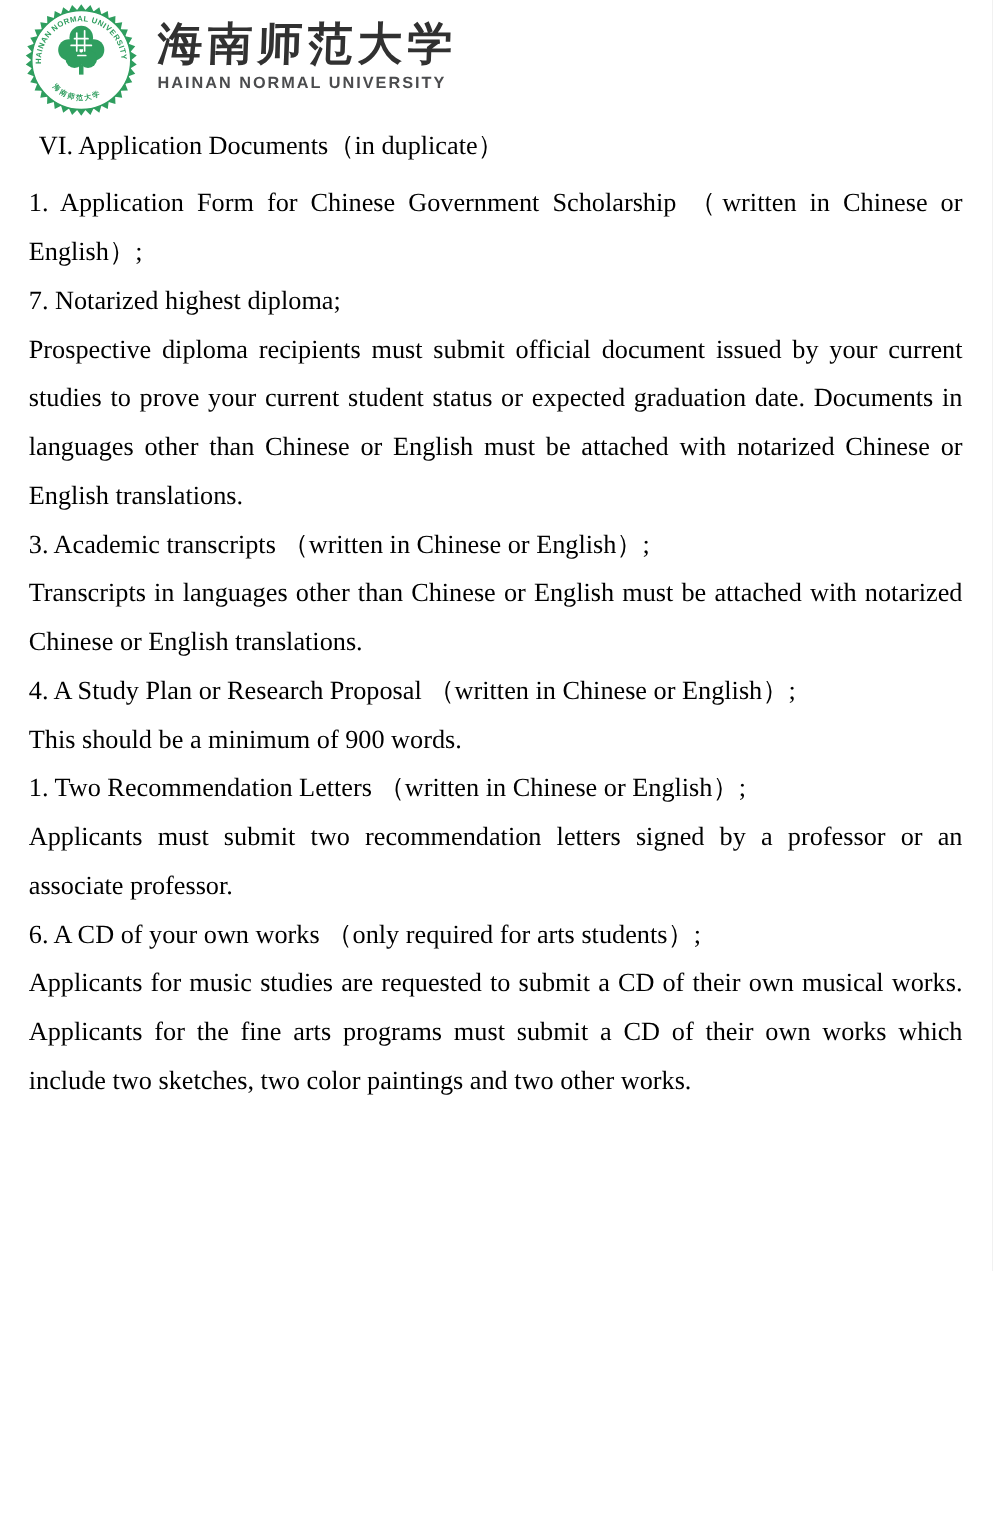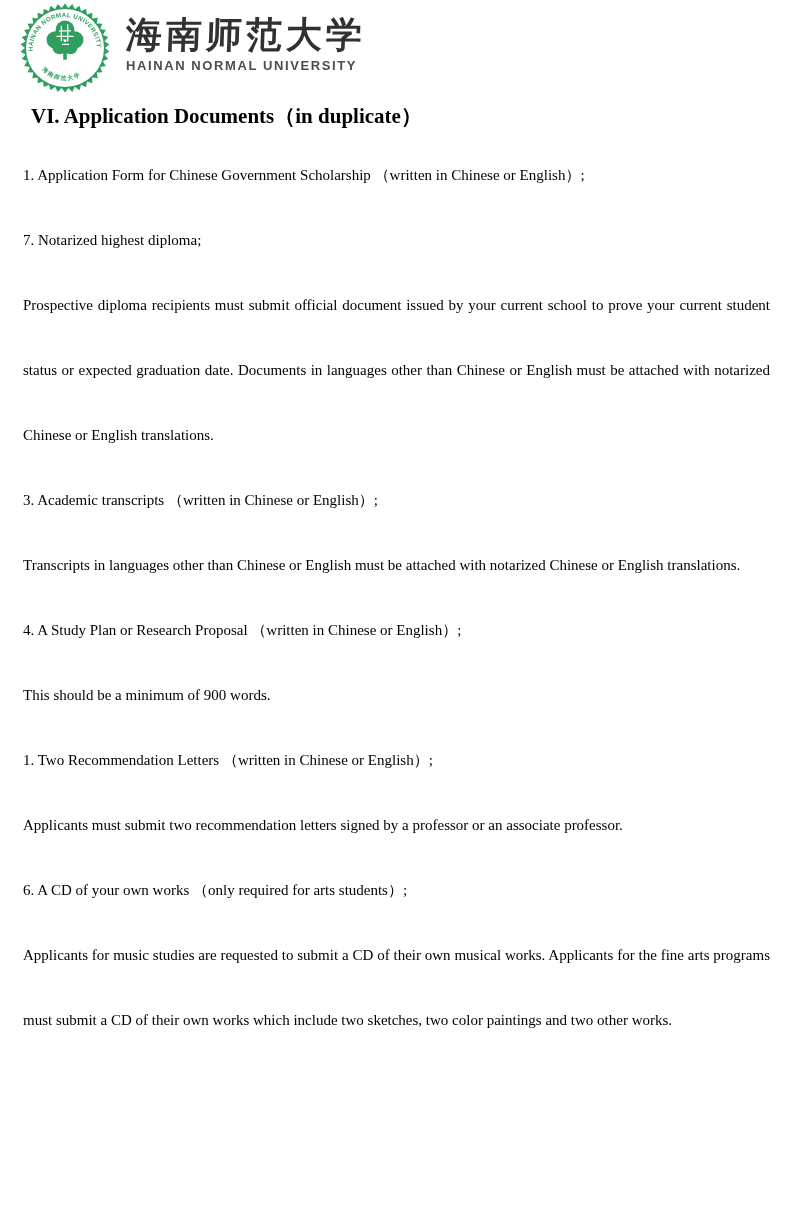--- a/index.html
+++ b/index.html
@@ -47,31 +47,31 @@
     font-family:"Liberation Serif", serif;
     font-weight:bold;
     font-size:6.4px;
     letter-spacing:1.6px;
   }
   
   .doc-heading {
     position:absolute;
     top:101px; left:31px; right:24px;
     font-size:21px;
-    font-weight:bold;
+    font-weight:normal;
     line-height:30px;
     color:#000;
   }
   .doc-body {
     position:absolute;
     top:143px; left:23px; right:24px;
   }
   .doc-body p {
-    font-size:15px;
-    line-height:65px;
+    font-size:21px;
+    line-height:39px;
     text-align:justify;
     text-justify:inter-word;
     color:#000;
   }
 </style>
 </head>
 <body>
 
 <div class="page">
 
@@ -109,21 +109,21 @@
       <div class="uni-cn">海南师范大学</div>
       <div class="uni-en">HAINAN NORMAL UNIVERSITY</div>
     </div>
   </div>
 
   <h1 class="doc-heading">VI. Application Documents（in duplicate）</h1>
 
   <div class="doc-body">
     <p>1. Application Form for Chinese Government Scholarship （written in Chinese or English）;</p>
     <p>7. Notarized highest diploma;</p>
-    <p>Prospective diploma recipients must submit official document issued by your current school to prove your current student status or expected graduation date. Documents in languages other than Chinese or English must be attached with notarized Chinese or English translations.</p>
+    <p>Prospective diploma recipients must submit official document issued by your current studies to prove your current student status or expected graduation date. Documents in languages other than Chinese or English must be attached with notarized Chinese or English translations.</p>
     <p>3. Academic transcripts （written in Chinese or English）;</p>
     <p>Transcripts in languages other than Chinese or English must be attached with notarized Chinese or English translations.</p>
     <p>4. A Study Plan or Research Proposal （written in Chinese or English）;</p>
     <p>This should be a minimum of 900 words.</p>
     <p>1. Two Recommendation Letters （written in Chinese or English）;</p>
     <p>Applicants must submit two recommendation letters signed by a professor or an associate professor.</p>
     <p>6. A CD of your own works （only required for arts students）;</p>
     <p>Applicants for music studies are requested to submit a CD of their own musical works. Applicants for the fine arts programs must submit a CD of their own works which include two sketches, two color paintings and two other works.</p>
   </div>
 

